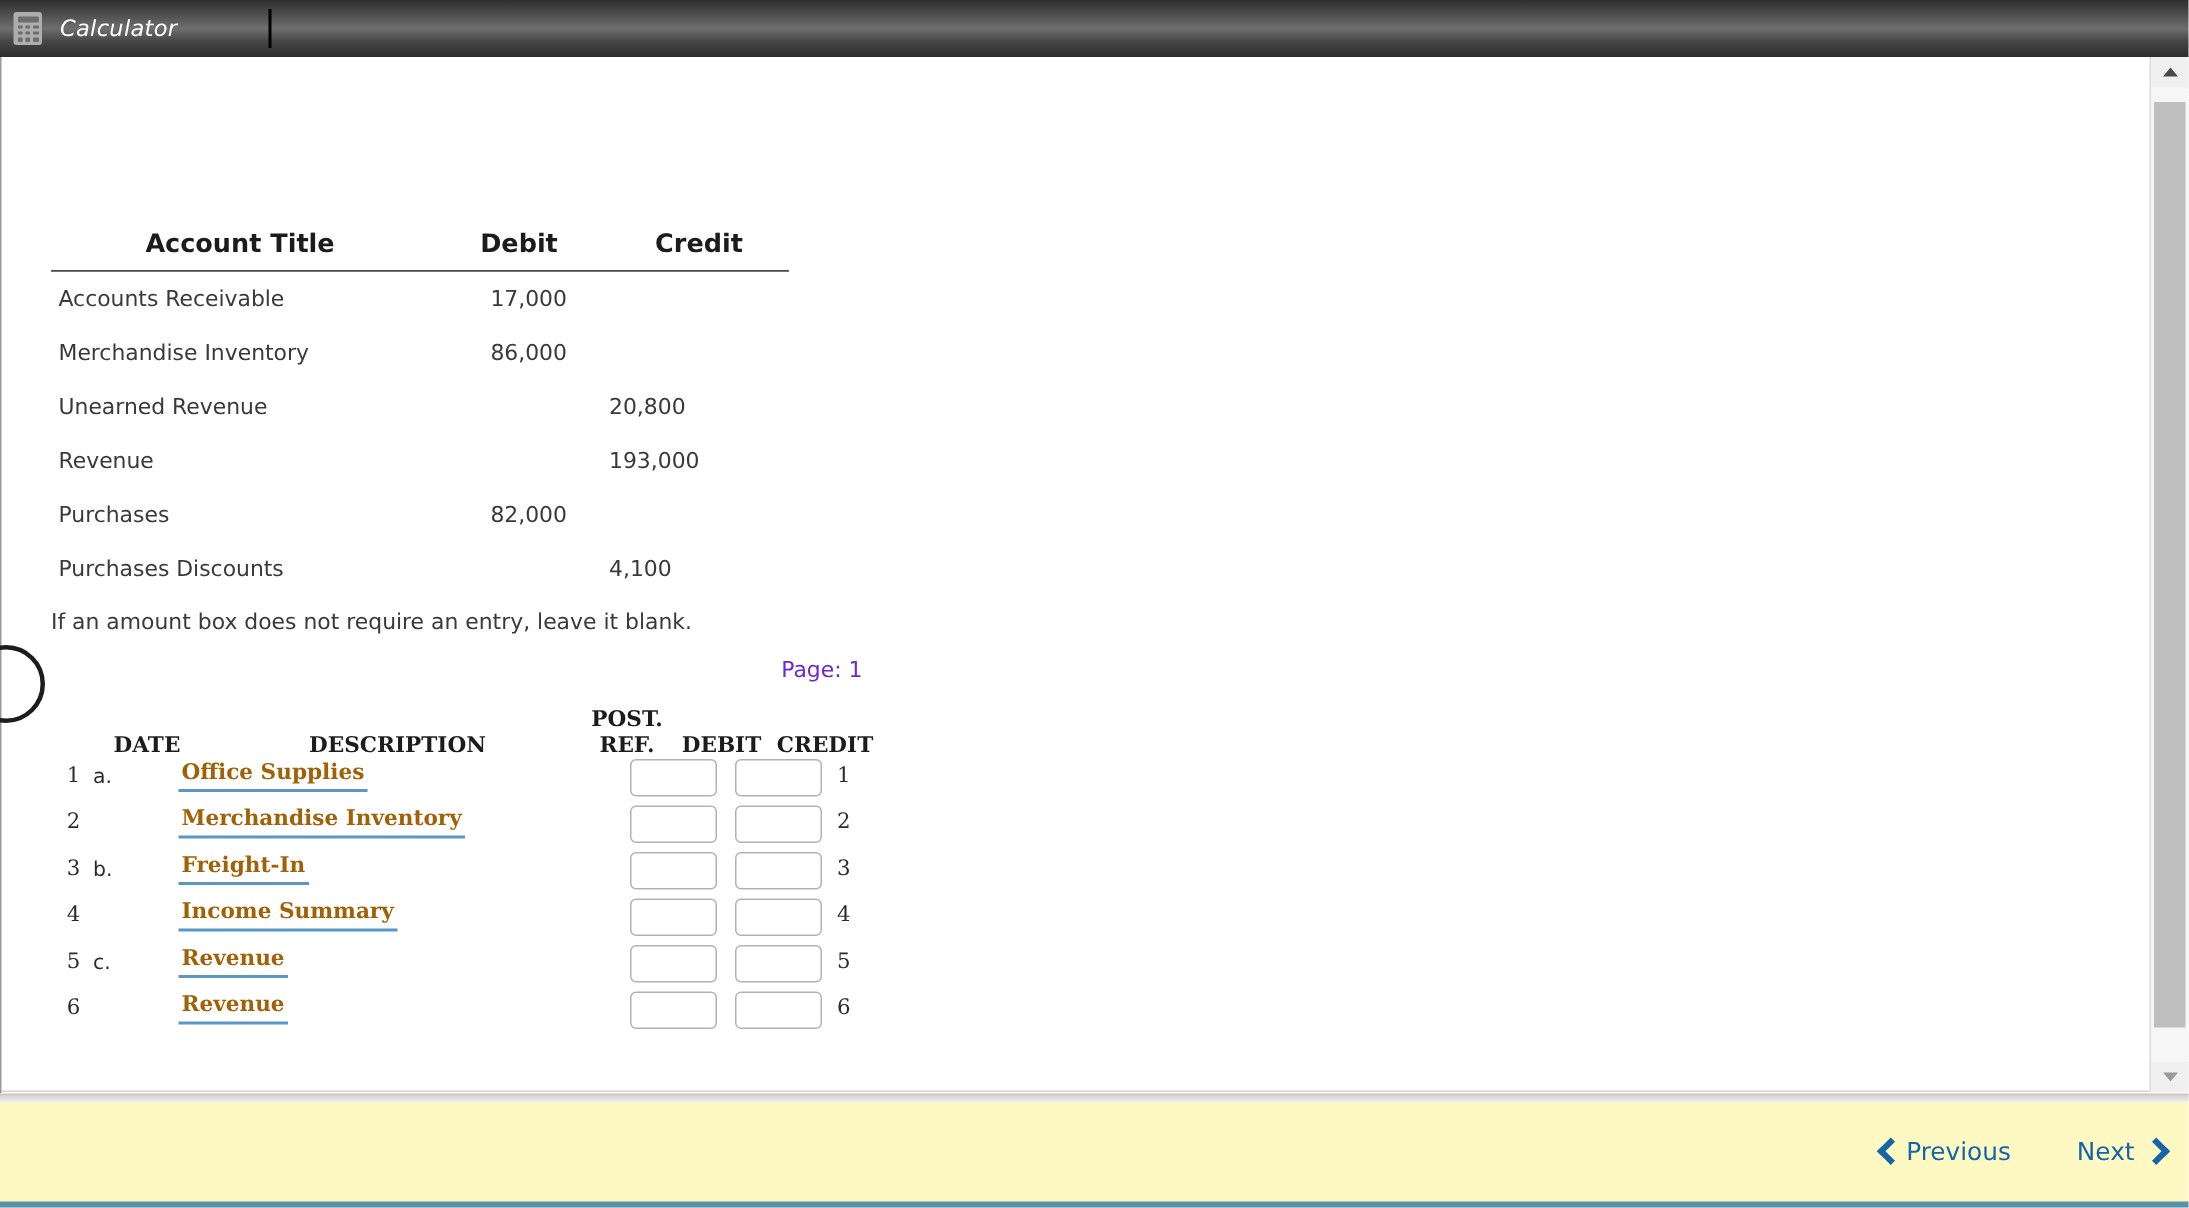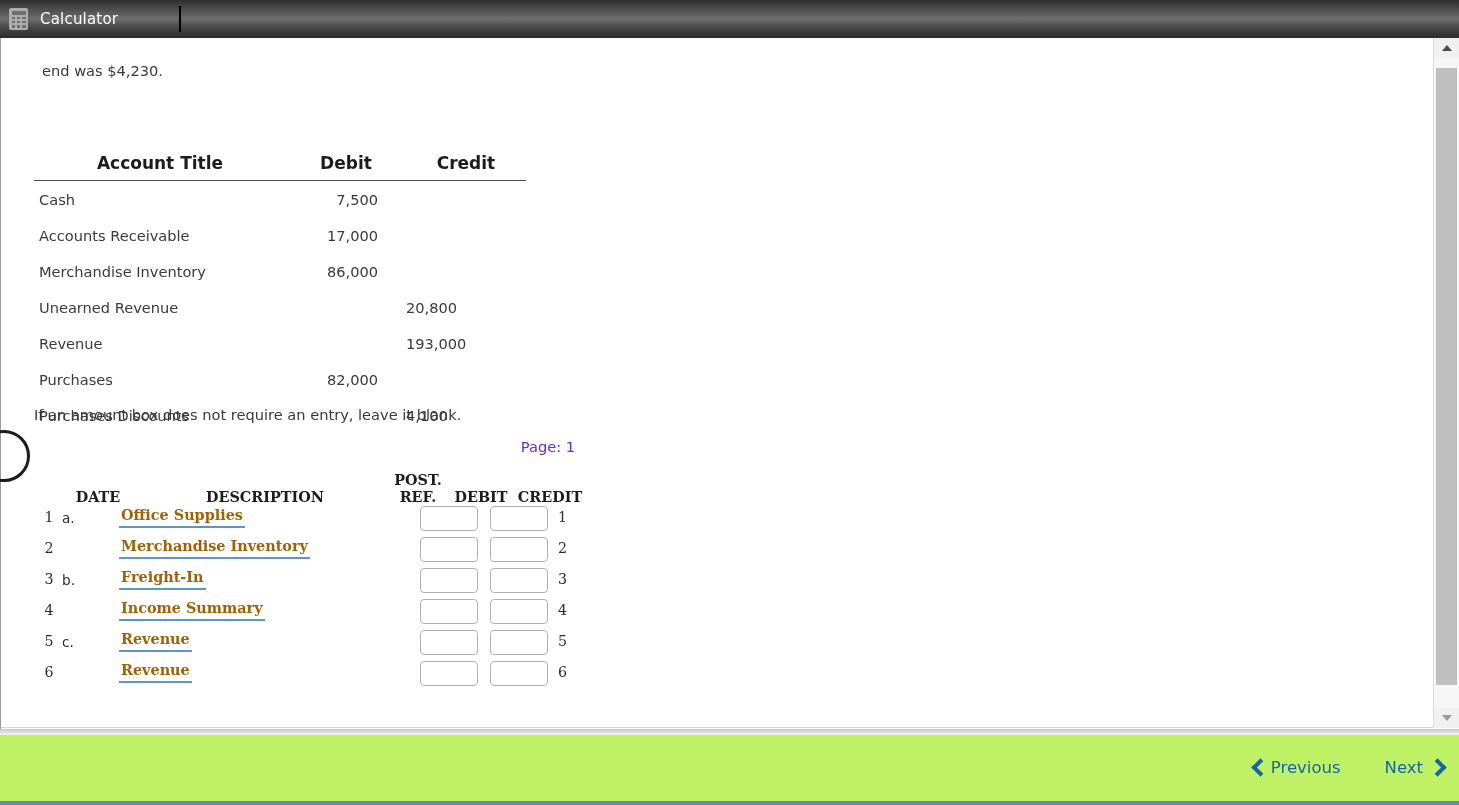--- a/index.html
+++ b/index.html
@@ -29,20 +29,21 @@
   #calc-tab {
     height: 26px;
     display: flex;
     align-items: center;
     padding-left: 9px;
     padding-right: 16px;
     box-sizing: border-box;
     border-right: 2px solid #000;
     cursor: pointer;
     min-width: 181px;
+    font-style: italic;
   }
   .calc-icon {
     width: 19px;
     height: 22px;
     background: #adadad;
     border-radius: 2px;
     position: relative;
     margin-right: 12px;
     flex: none;
   }
@@ -310,21 +311,21 @@
     bottom: 0;
   }
 
   
   #bottom-bar {
     position: absolute;
     left: 0;
     top: 729px;
     width: 1459px;
     height: 76px;
-    background: #bef264;
+    background: #fef9c3;
     border-top: 1px solid #c8c8c8;
     border-bottom: 4px solid #5b8fae;
     box-sizing: border-box;
     z-index: 4;
   }
   #bottom-bar::before {
     content: "";
     position: absolute;
     left: 0; top: 0;
     width: 1459px; height: 5px;
@@ -395,37 +396,31 @@
     <span id="calc-label">Calculator</span>
   </div>
 </div>
 
 <div id="frame-left"></div>
 
 <div id="content-pane">
   <div id="content-inner">
 
     <div id="intro">
-      <span class="wrap2">end was $4,230.</span>
     </div>
 
     <table id="trial-balance">
       <thead>
         <tr>
           <th class="c-title">Account Title</th>
           <th class="c-debit">Debit</th>
           <th class="c-credit">Credit</th>
         </tr>
       </thead>
       <tbody>
-        <tr>
-          <td class="v-title">Cash</td>
-          <td class="v-debit">7,500</td>
-          <td class="v-credit"></td>
-        </tr>
         <tr>
           <td class="v-title">Accounts Receivable</td>
           <td class="v-debit">17,000</td>
           <td class="v-credit"></td>
         </tr>
         <tr>
           <td class="v-title">Merchandise Inventory</td>
           <td class="v-debit">86,000</td>
           <td class="v-credit"></td>
         </tr>

